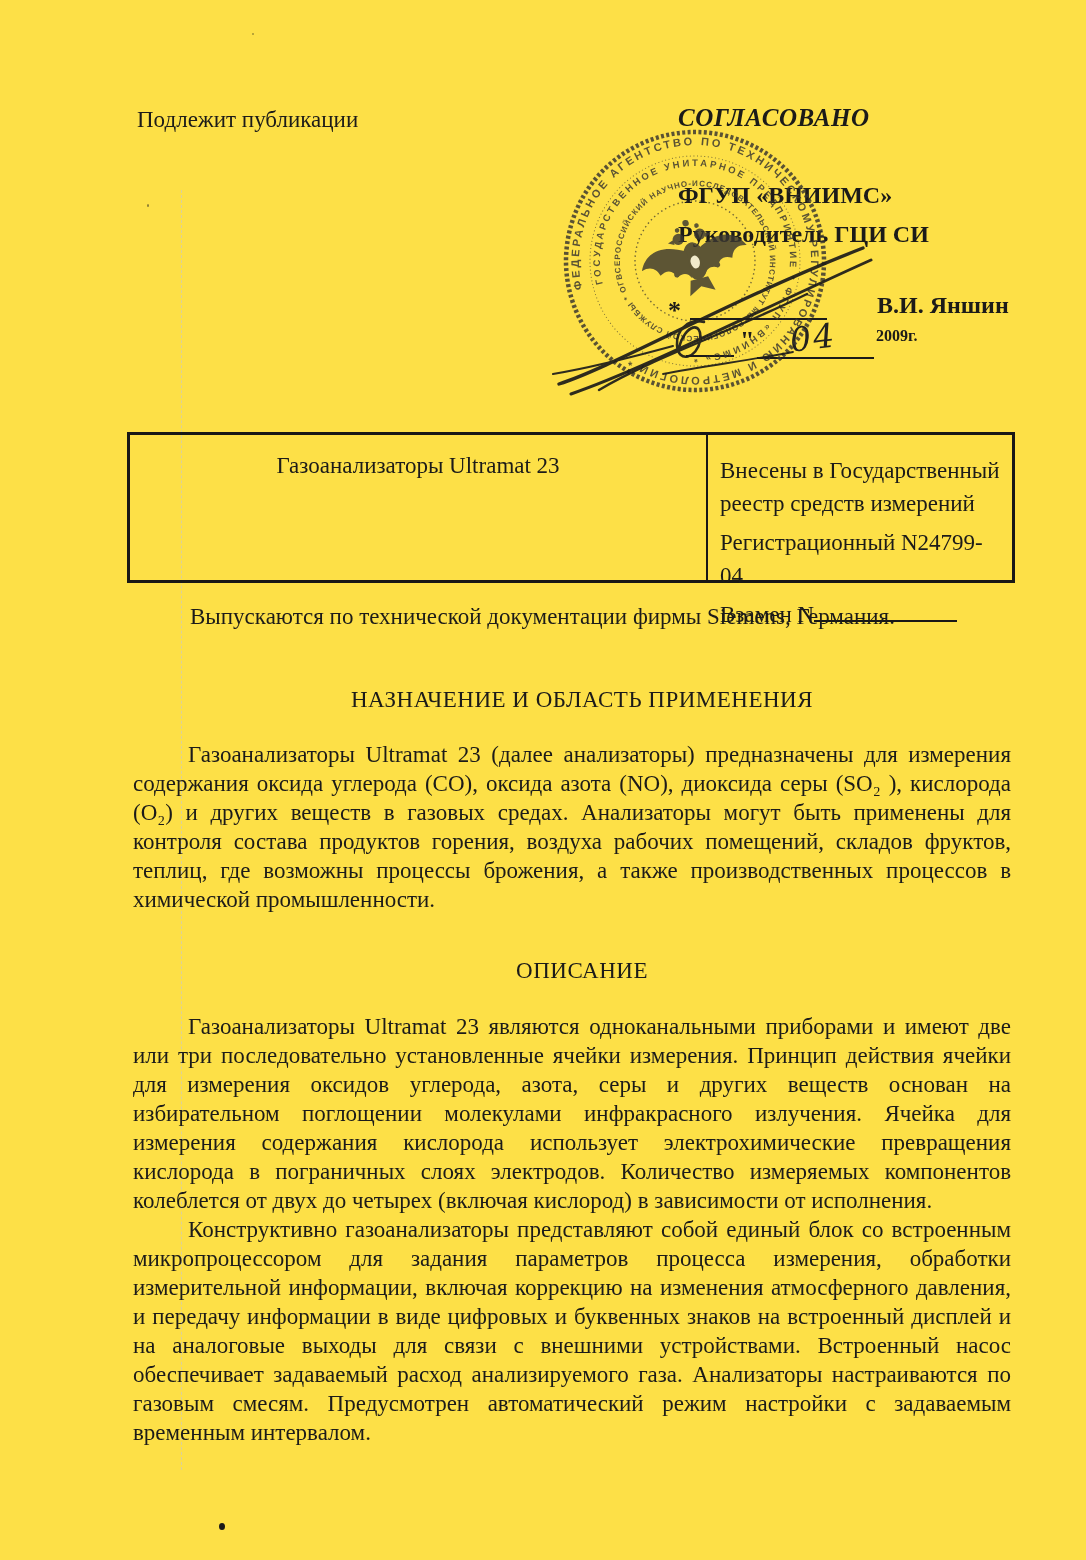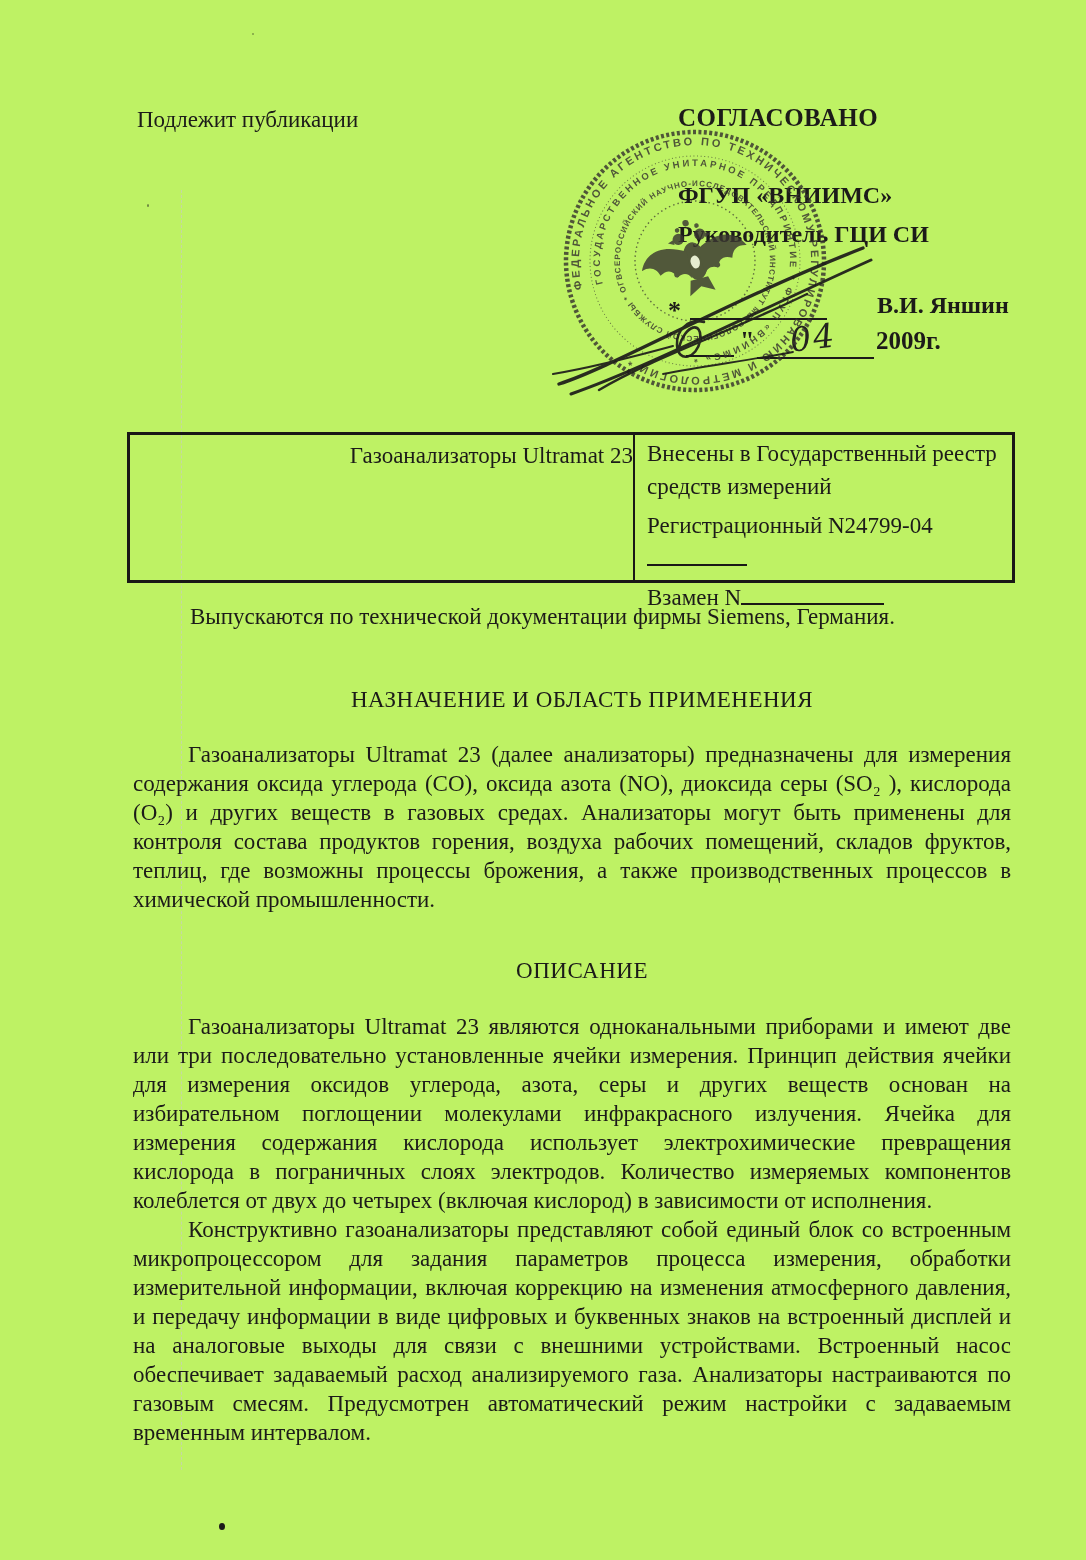--- a/index.html
+++ b/index.html
@@ -1,73 +1,73 @@
 <!DOCTYPE html>
 <html><head>
 <meta charset="utf-8">
 <title>Scanned approval document</title>
 <style>
   html,body{margin:0;padding:0;background:#888;}
   .page{
     position:relative;
     width:1086px;height:1560px;
     margin:0 auto;
-    background:#bef264;
+    background:#fde047;
     font-family:"Liberation Serif","DejaVu Serif",serif;
     color:#1c1b19;
     overflow:hidden;
   }
   
   .fold-line{
     position:absolute;left:181px;top:190px;height:1280px;width:0;
     border-left:1px dashed #c9c9c6;opacity:.65;
   }
   .speck{position:absolute;background:#1c1b19;border-radius:50%;}
   .speck.s1{left:219px;top:1523px;width:6px;height:7px;}
   .speck.s2{left:147px;top:204px;width:2px;height:3px;opacity:.5;}
   .speck.s3{left:252px;top:33px;width:2px;height:2px;opacity:.4;}
 
   
   .pub-note{position:absolute;left:137px;top:104px;width:300px;font-size:23px;line-height:31px;}
-  .approval-title{position:absolute;left:678px;top:104px;font-size:25px;font-weight:bold;letter-spacing:.5px;}
+  .approval-title{position:absolute;left:678px;top:104px;font-size:25px;font-weight:bold;letter-spacing:.5px;font-style:italic;}
   .approval-lines{position:absolute;left:678px;top:176px;font-size:24px;font-weight:bold;line-height:39px;white-space:nowrap;}
 
   .sig-asterisk{position:absolute;left:668px;top:296px;font-size:26px;font-weight:bold;}
   .sig-underline{position:absolute;left:690px;top:296px;width:137px;height:22px;border-bottom:2px solid #1c1b19;}
   .sig-name{position:absolute;left:877px;top:292px;font-size:24px;font-weight:bold;white-space:nowrap;}
 
   .date-day-underline{position:absolute;left:686px;top:332px;width:48px;height:23px;border-bottom:2px solid #1c1b19;}
   .date-quote{position:absolute;left:740px;top:326px;font-size:26px;font-weight:bold;}
   .date-month-underline{position:absolute;left:757px;top:334px;width:117px;height:23px;border-bottom:2px solid #1c1b19;}
   .date-month{
     position:absolute;left:790px;top:318px;font-size:33px;
     font-family:"DejaVu Serif",serif;font-style:italic;color:#23221f;
     transform:rotate(-7deg);letter-spacing:2px;
   }
-  .date-year{position:absolute;left:876px;top:327px;font-size:25px;font-weight:bold;white-space:nowrap;}
+  .date-year{position:absolute;left:876px;top:327px;font-size:16px;font-weight:bold;white-space:nowrap;}
 
   
   .stamp-svg{position:absolute;left:556px;top:122px;}
   .ring{fill:#37342f;font-family:"Liberation Sans","DejaVu Sans",sans-serif;font-weight:bold;}
   .ring-o{font-size:11px;letter-spacing:2.6px;}
   .ring-m{font-size:9.5px;letter-spacing:2.6px;}
   .ring-i{font-size:8px;letter-spacing:1px;}
 
   .sig-svg{position:absolute;left:545px;top:198px;}
 
   
   .reg-table{
     position:absolute;left:127px;top:432px;width:888px;height:151px;
     border:3px solid #191816;display:flex;box-sizing:border-box;
   }
   .reg-left{
-    width:505px;box-sizing:border-box;border-right:2px solid #191816;
-    padding-top:8px;text-align:right;font-size:23px;
+    width:578px;box-sizing:border-box;border-right:2px solid #191816;
+    padding-top:18px;text-align:center;font-size:23px;
   }
-  .reg-right{flex:1;box-sizing:border-box;padding:2px 10px 0 12px;font-size:23px;line-height:33px;}
+  .reg-right{flex:1;box-sizing:border-box;padding:19px 10px 0 12px;font-size:23px;line-height:33px;}
   .reg-right .entry{margin-bottom:6px;}
   .u-line{display:inline-block;border-bottom:2px solid #191816;height:20px;vertical-align:baseline;}
   .u-reg{width:100px;}
   .u-vzamen{width:143px;}
 
   
   .issued-line{position:absolute;left:133px;top:604px;width:878px;font-size:23px;text-indent:57px;font-family:Liberation Serif, serif;}
   .sec-heading{position:absolute;left:143px;width:878px;text-align:center;font-size:23px;letter-spacing:.5px;}
   .h-naznachenie{top:687px;}
   .h-opisanie{top:958px;}

